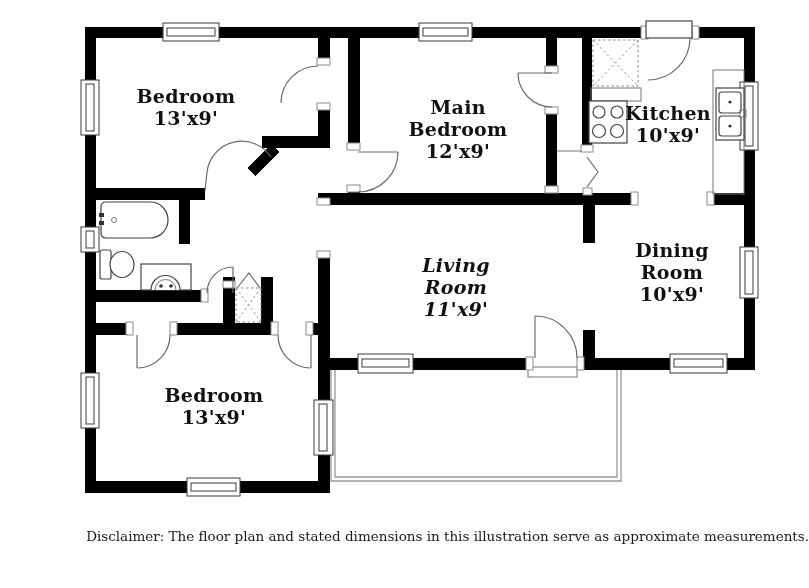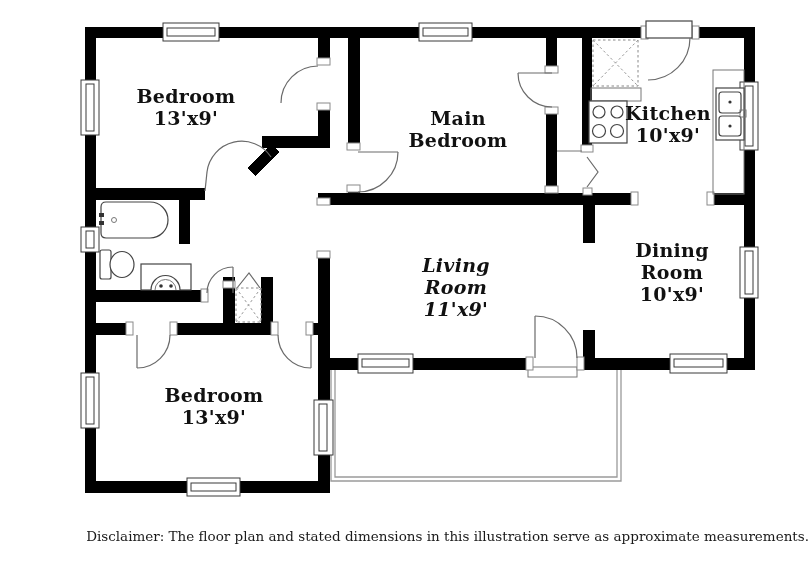--- a/index.html
+++ b/index.html
@@ -289,20 +289,21 @@
 </svg>
 
 <div class="room-label" style="left:186px;top:107px;">
   <span>Bedroom</span>
 
   <span>13'x9'</span>
 </div>
 <div class="room-label" style="left:458px;top:129px;">
   <span>Main</span>
   <span>Bedroom</span>
+  <span>12'x9'</span>
 </div>
 <div class="room-label" style="left:668px;top:124px;">
   <span>Kitchen</span>
 
   <span>10'x9'</span>
 </div>
 <div class="room-label" style="left:672px;top:272px;text-align:center;">
   <span>Dining</span>
   <span>Room</span>
   <span>10'x9'</span>

